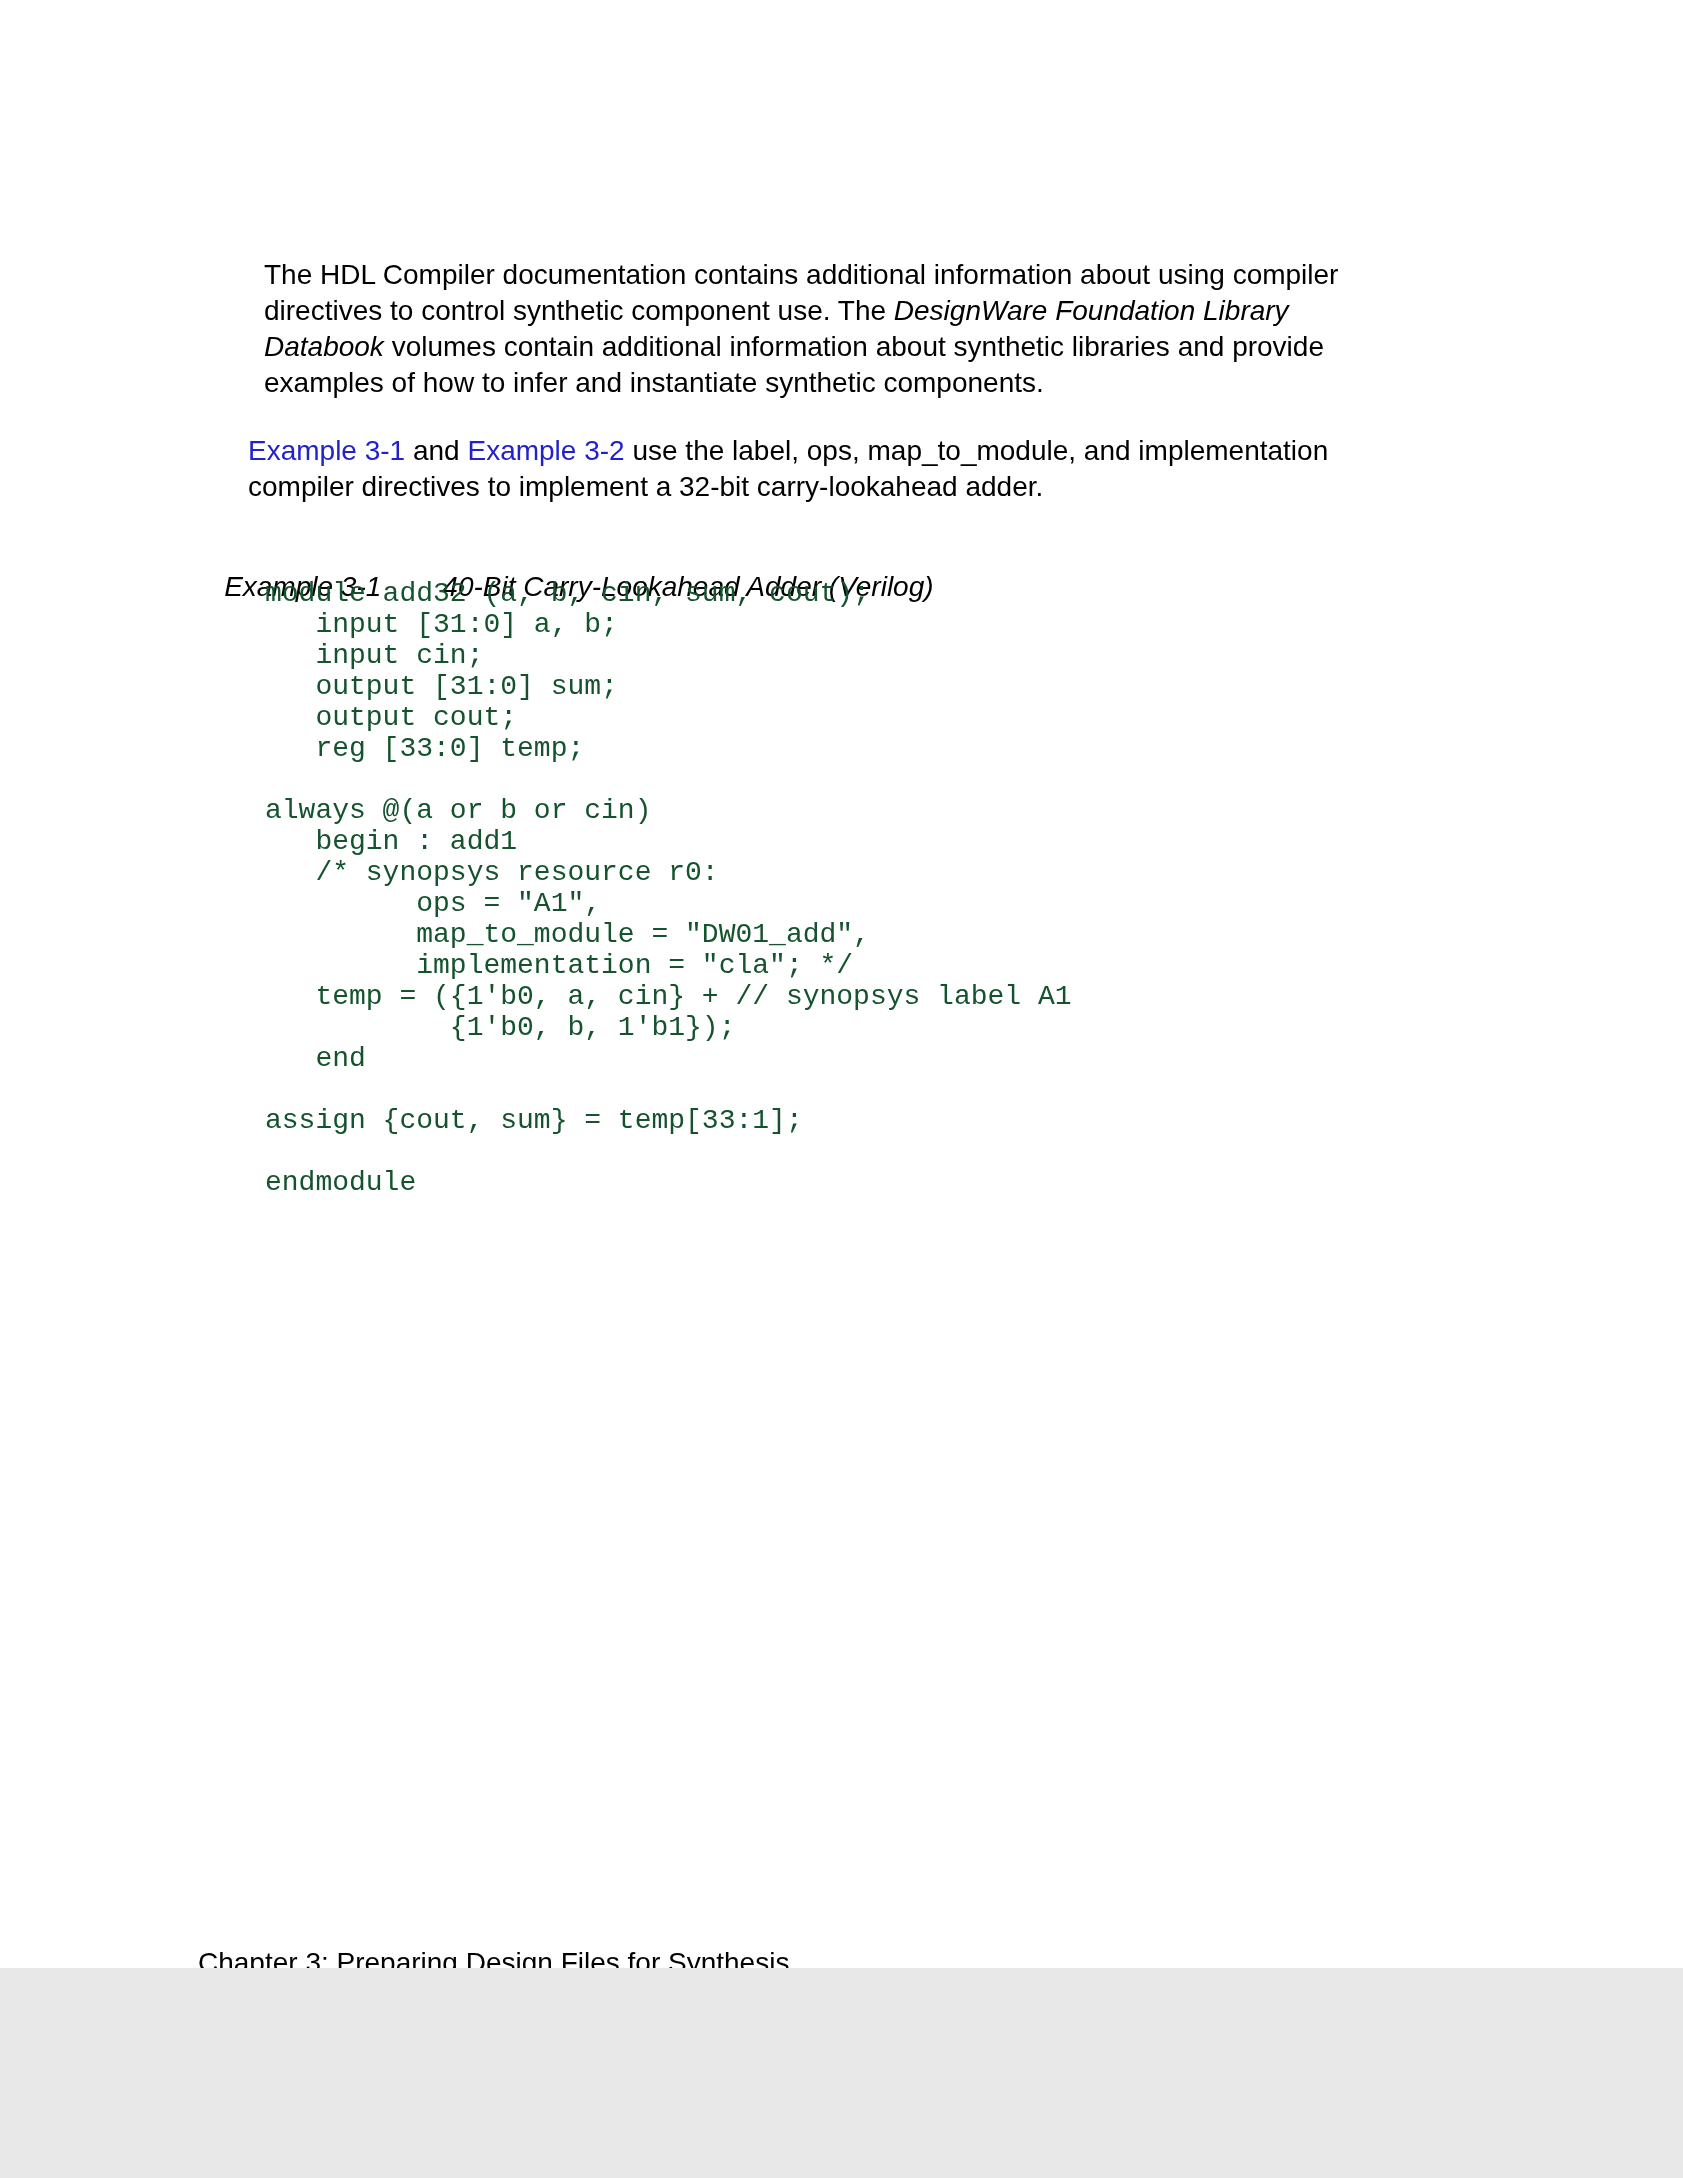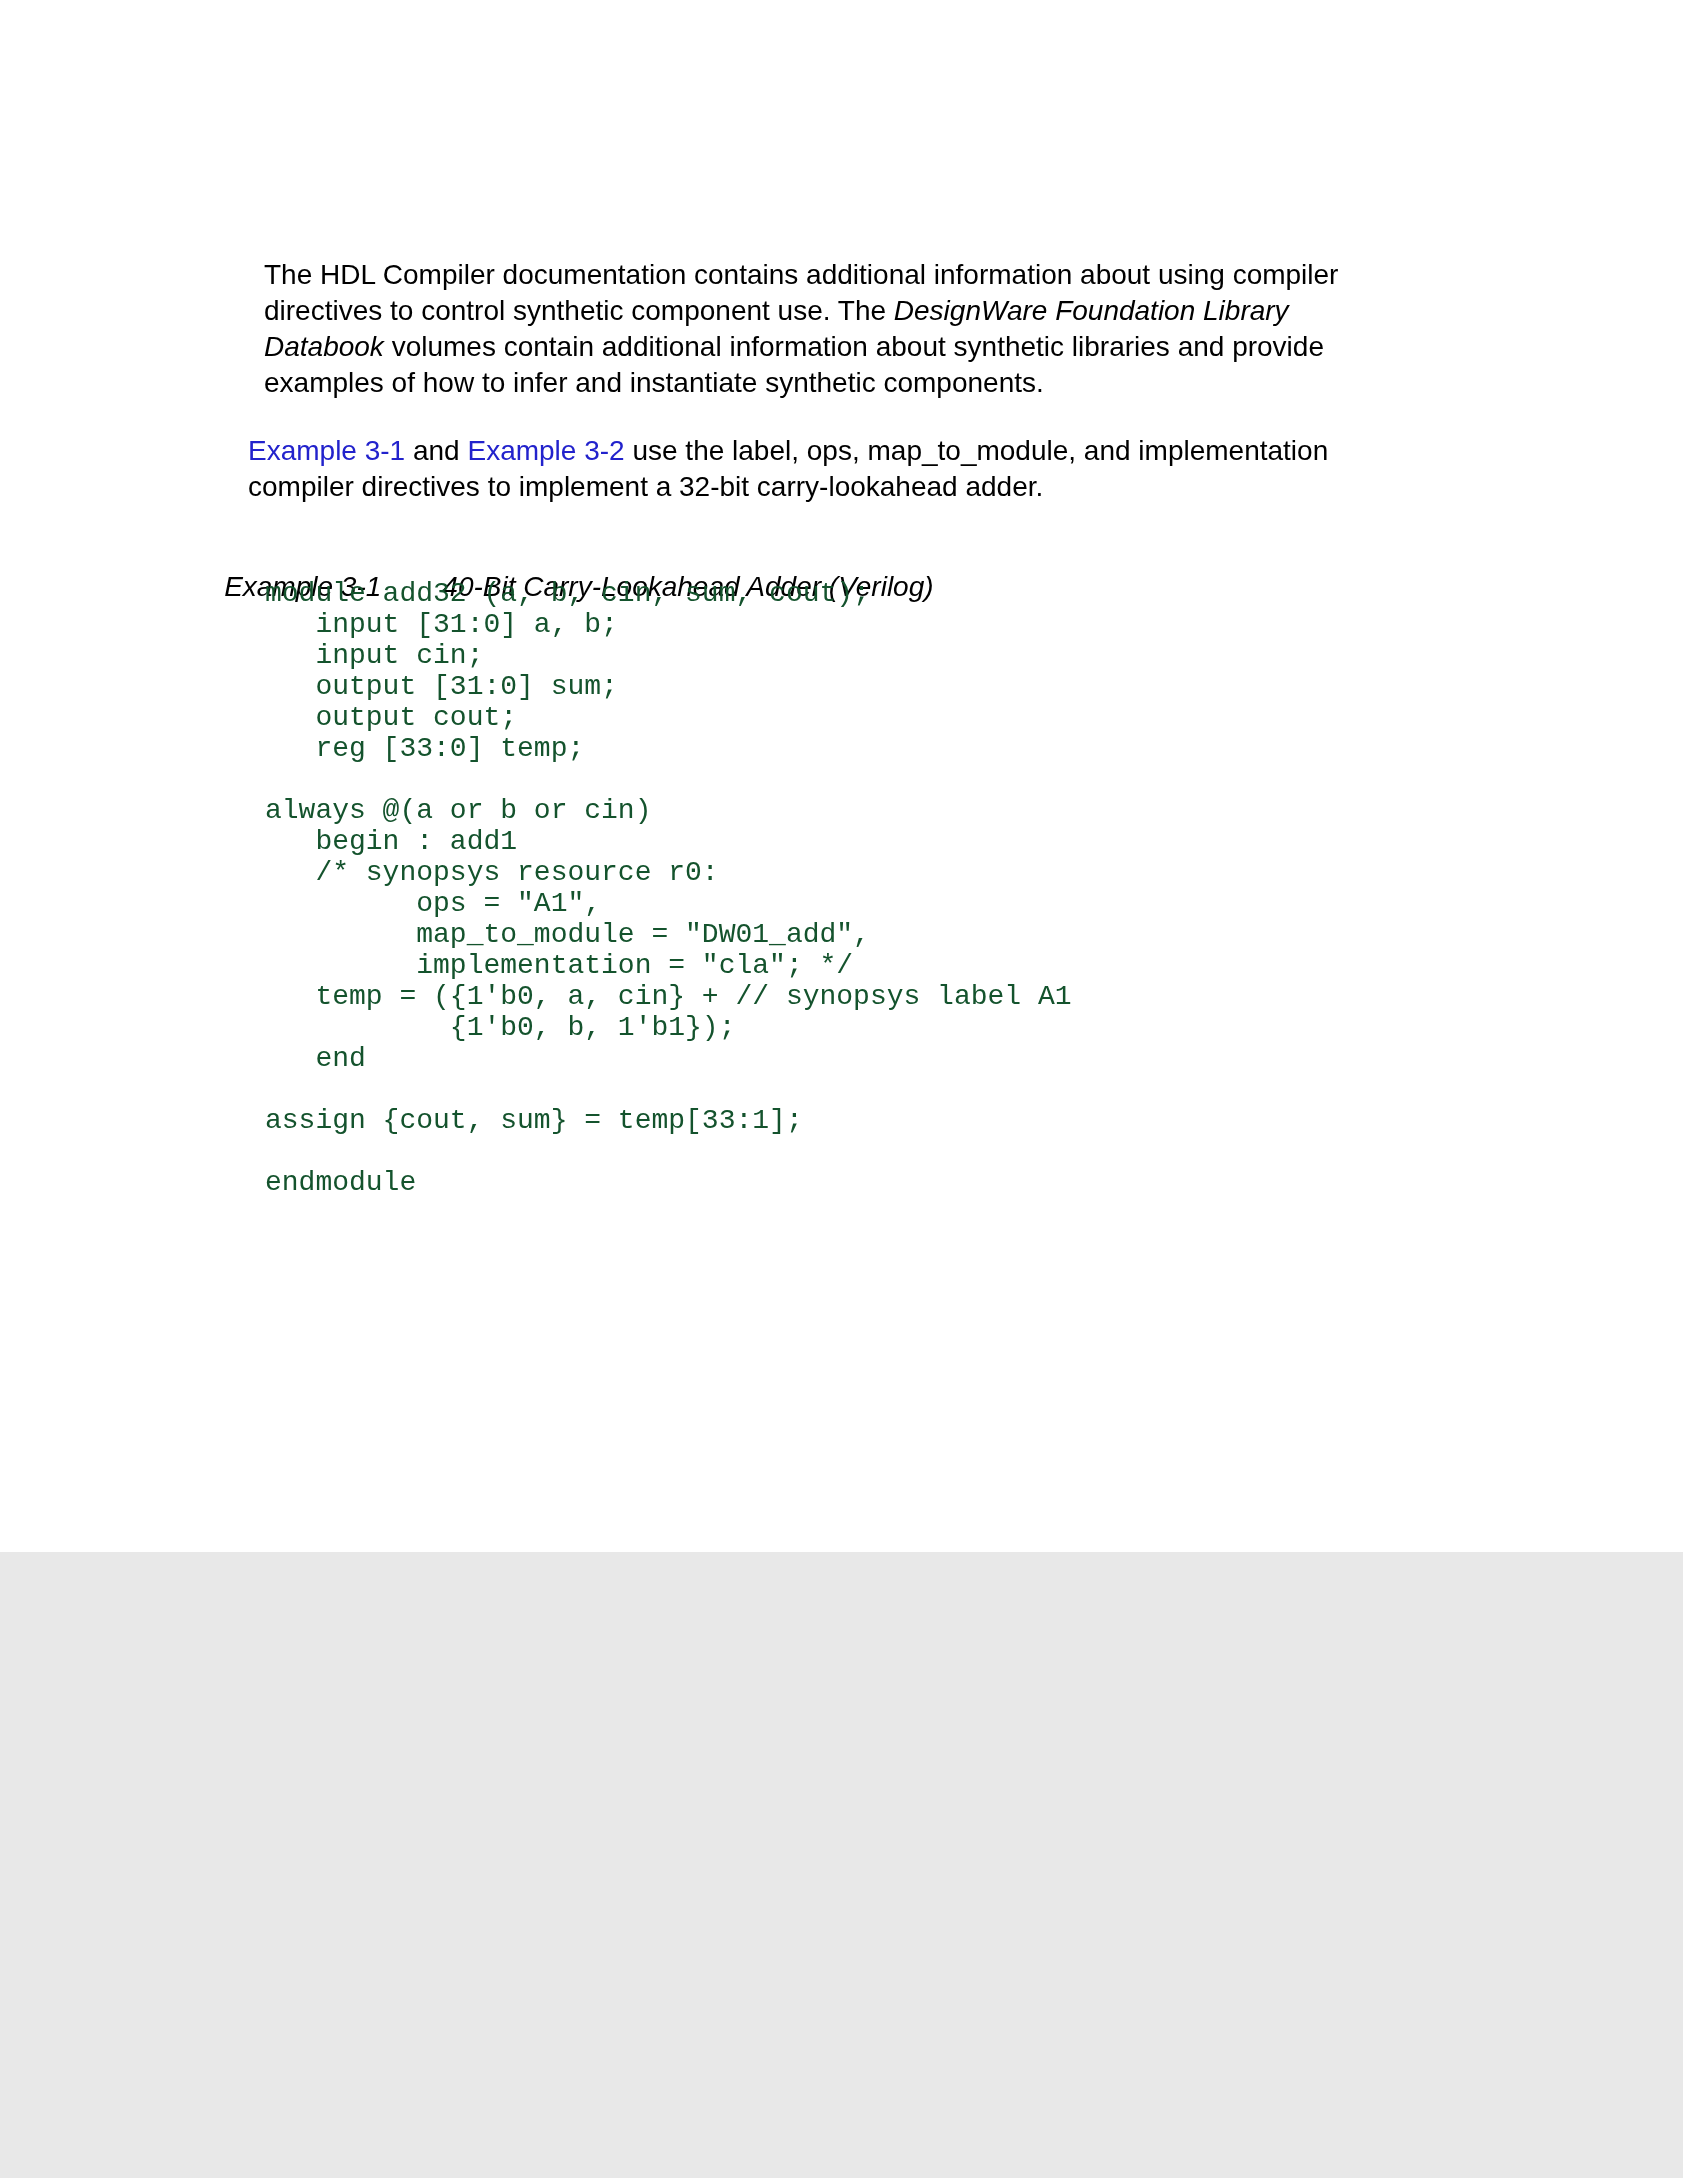--- a/index.html
+++ b/index.html
@@ -1,19 +1,19 @@
 <!DOCTYPE html>
 <html><head>
 <meta charset="utf-8">
 <style>
   html, body { margin: 0; padding: 0; background: #e8e8e8; }
   .page {
     position: relative;
     width: 1683px;
-    height: 1552px;
+    height: 1968px;
     background: #ffffff;
     font-family: "Liberation Sans", sans-serif;
     color: #000000;
     overflow: hidden;
   }
   
   .bodytext {
     position: absolute;
     font-size: 28px;
     line-height: 36px;
@@ -87,17 +87,18 @@
          map_to_module = "DW01_add",
          implementation = "cla"; */
    temp = ({1'b0, a, cin} + // synopsys label A1
            {1'b0, b, 1'b1});
    end
 
 assign {cout, sum} = temp[33:1];
 
 endmodule</div>
 
+  <div class="footer-chapter">Chapter 3: Preparing Design Files for Synthesis</div>
 
   <div class="footer-page">3-14</div>
 
 </div>
 
 
 </body></html>

